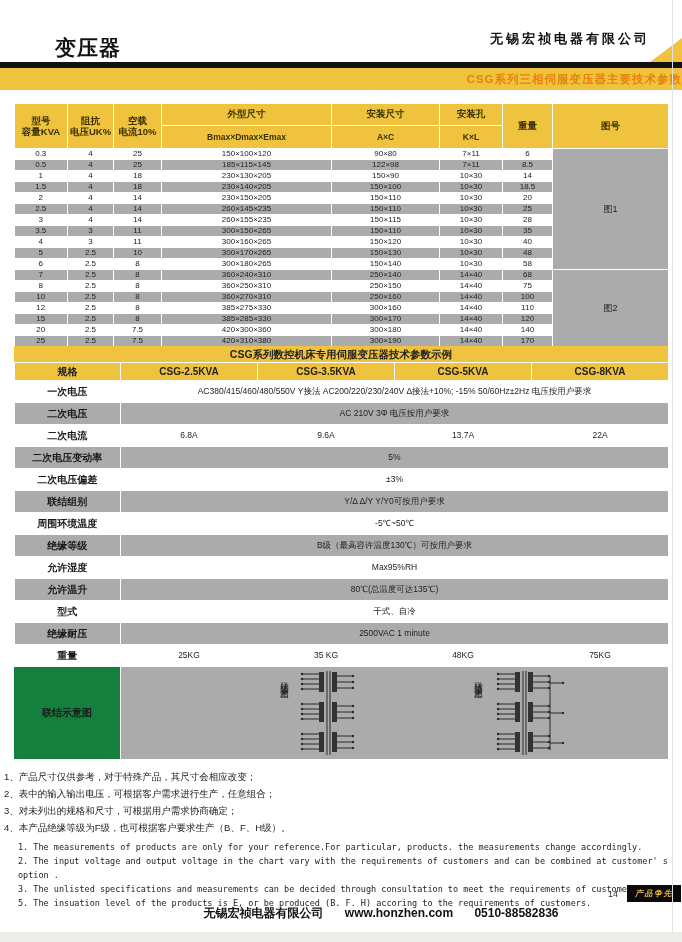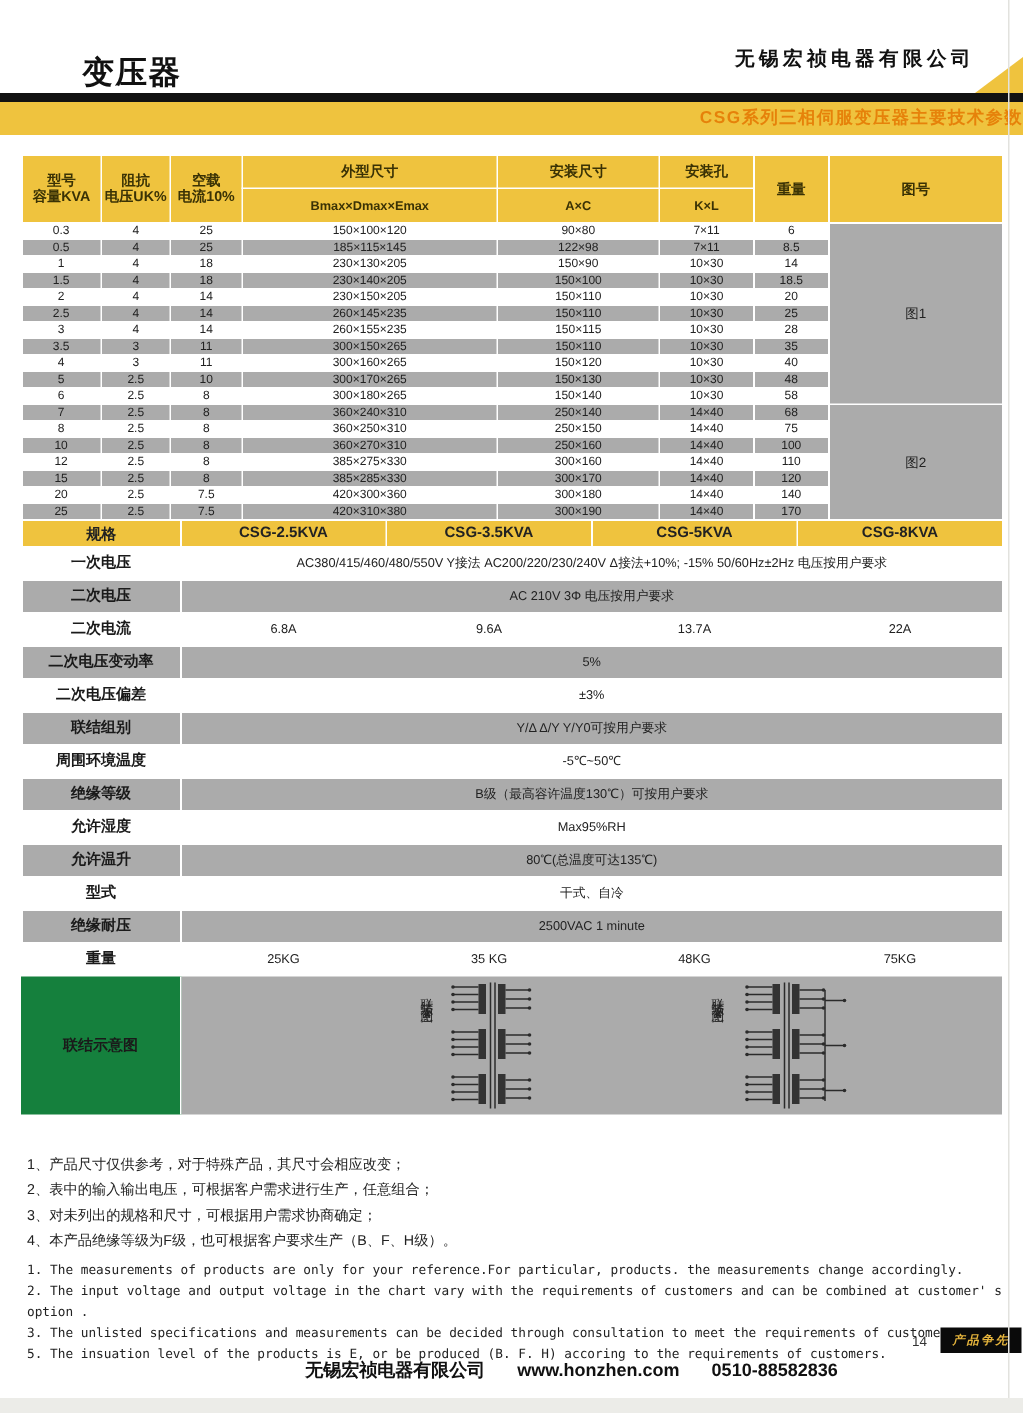--- a/index.html
+++ b/index.html
@@ -46,21 +46,21 @@
     display:flex;align-items:center;justify-content:center;font-size:10px;font-weight:bold;color:#1a1a1a;}
   .diag-row .content{position:relative;flex:1;background:#ABABAB;}
   .vcap{position:absolute;writing-mode:vertical-rl;text-orientation:upright;
     font-size:8.5px;letter-spacing:2px;color:#222;top:8px;}
   .vcap1{left:158px;}
   .vcap2{left:352px;}
   .schem{position:absolute;top:2px;}
   .schem1{left:178px;}
   .schem2{left:374px;}
   
-  .notes-cn{position:absolute;left:18px;top:768px;font-size:9.5px;line-height:17px;color:#222;}
+  .notes-cn{position:absolute;left:4px;top:768px;font-size:9.5px;line-height:17px;color:#222;}
   .notes-en{position:absolute;left:18px;top:840px;font-size:8.5px;line-height:14px;color:#222;
     font-family:"DejaVu Sans Mono",monospace;}
   
   .pagenum{position:absolute;left:608px;top:889px;font-size:9px;color:#333;}
   .badge{position:absolute;left:627px;top:885px;width:54px;height:17px;background:#0a0a0a;
     color:#E4B33C;font-size:8px;font-weight:bold;font-style:italic;letter-spacing:1.5px;
     text-align:center;line-height:17px;}
   .footer{position:absolute;left:0;top:905px;width:682px;text-align:center;font-size:12px;
     font-weight:bold;color:#111;padding-left:40px;}
   .footer span{margin:0 9px;}
@@ -277,20 +277,21 @@
           <td>420×310×380</td>
           <td>300×190</td>
           <td>14×40</td>
           <td>170</td>
         </tr>
       </tbody>
   </table>
 </div>
 
 <div class="sec2">
+  <div class="band2">CSG系列数控机床专用伺服变压器技术参数示例</div>
   <table class="t2">
     <colgroup>
       <col style="width:106px">
         <col style="width:137px">
         <col style="width:137px">
       <col style="width:137px">
         <col style="width:137px">
     </colgroup>
     <thead>
       <tr>

